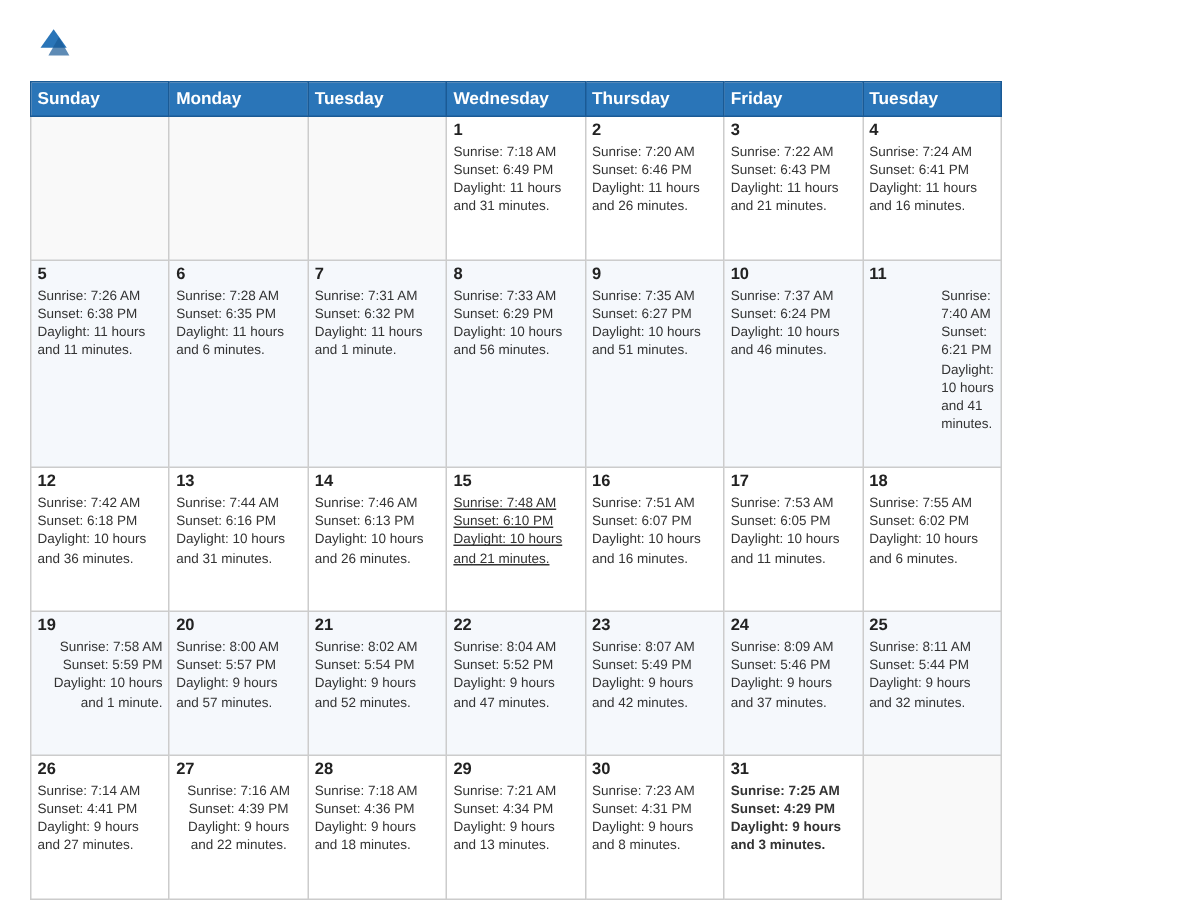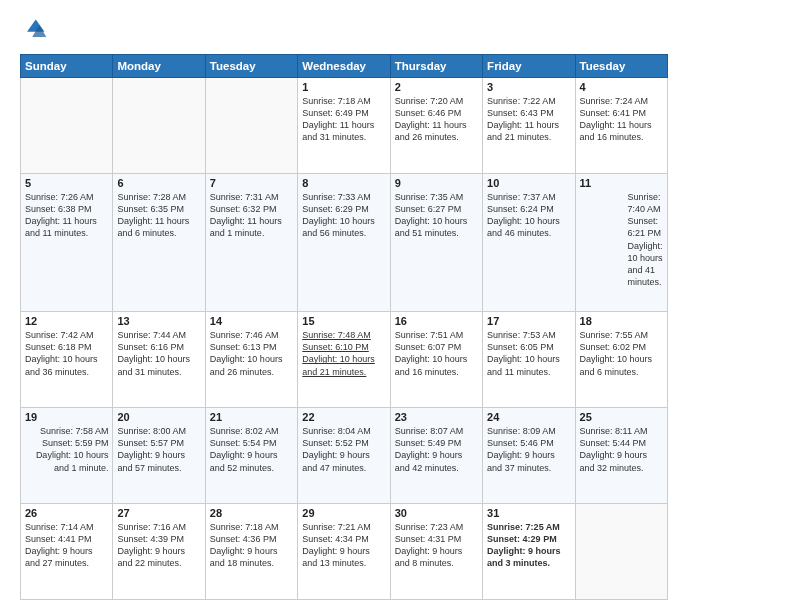--- a/index.html
+++ b/index.html
@@ -296,21 +296,21 @@
         </tr>
         <tr>
           <td>
             <span class="day-num">26</span>
             <div class="day-info" style="white-space: pre-line;">Sunrise: 7:14 AM
 Sunset: 4:41 PM
 Daylight: 9 hours and 27 minutes.</div>
           </td>
           <td>
             <span class="day-num">27</span>
-            <div class="day-info" style="white-space: pre-line;">Sunrise: 7:16 AM
+            <div class="day-info" style="white-space: pre-line; text-align: center;">Sunrise: 7:16 AM
 Sunset: 4:39 PM
 Daylight: 9 hours and 22 minutes.</div>
           </td>
           <td>
             <span class="day-num">28</span>
             <div class="day-info" style="white-space: pre-line;">Sunrise: 7:18 AM
 Sunset: 4:36 PM
 Daylight: 9 hours and 18 minutes.</div>
           </td>
           <td>

